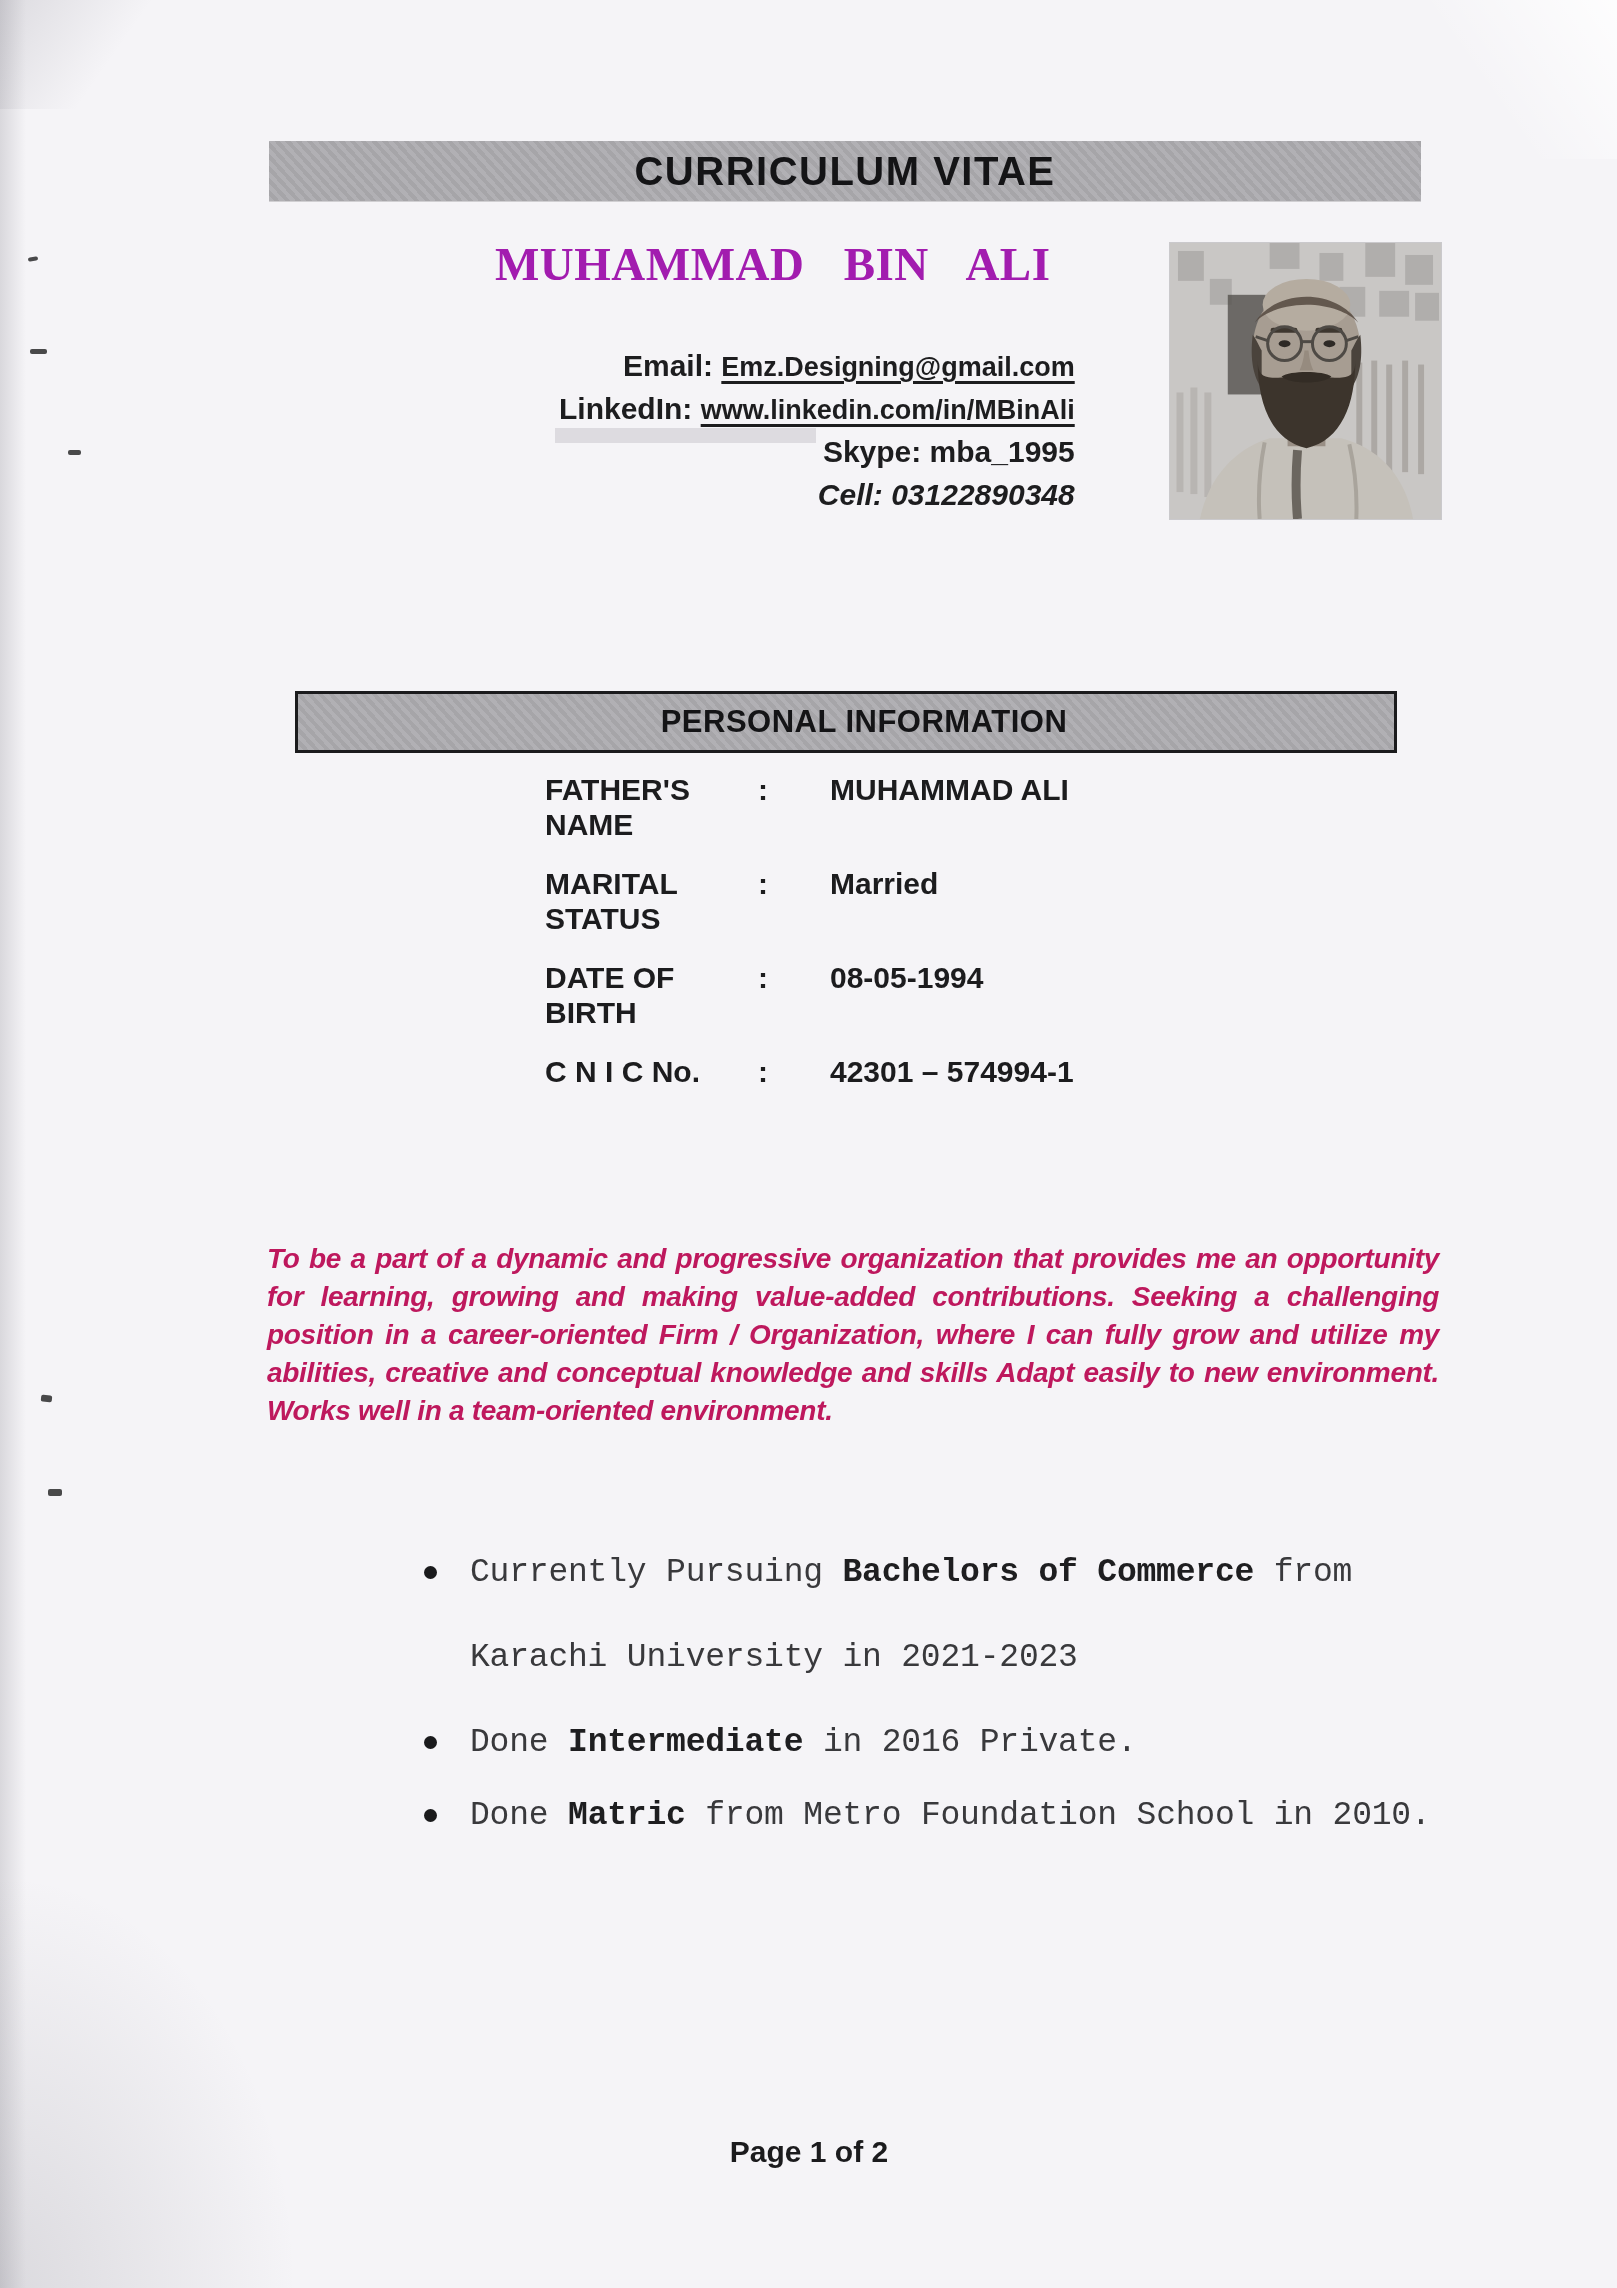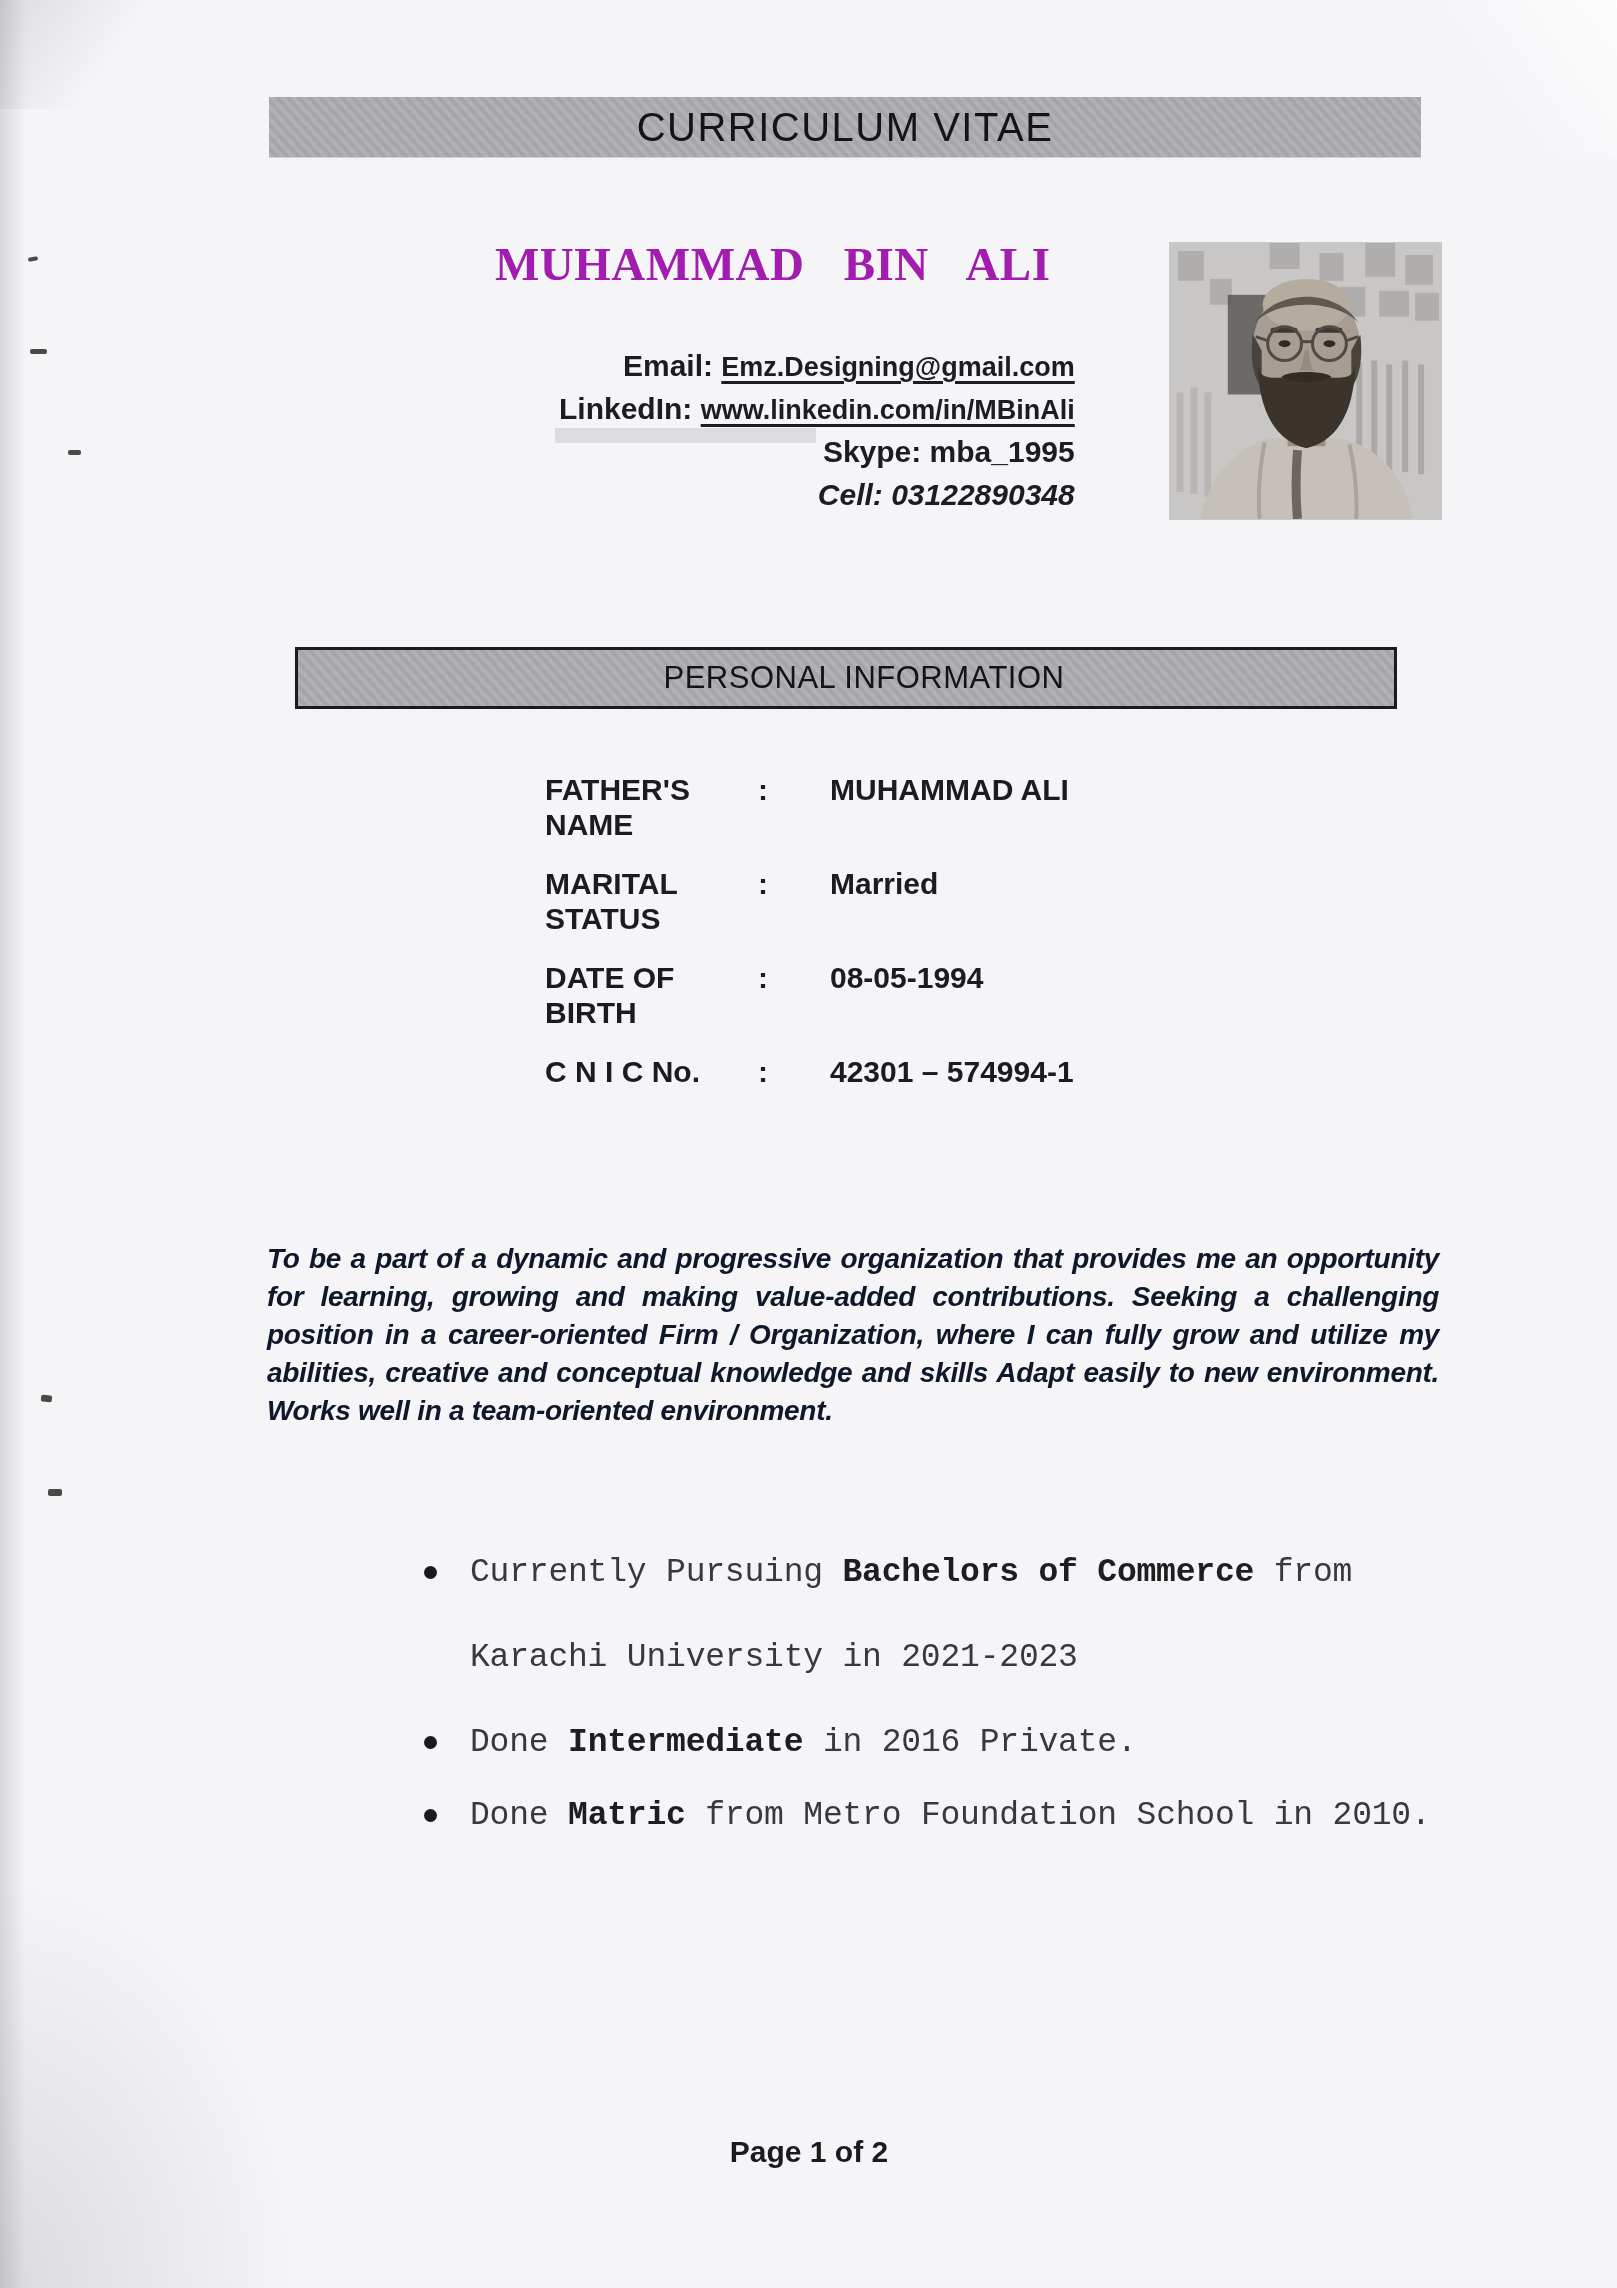--- a/index.html
+++ b/index.html
@@ -28,21 +28,21 @@
   .a5 { left:48px;  top:1489px; width:14px; height:7px; }
   .smudge { position:absolute; left:555px; top:428px; width:261px; height:15px;
     background:rgba(158,156,165,0.28); }
 
   
   .banner {
     position:absolute; display:flex; align-items:center; justify-content:center;
     background:#adacb0;
     background-image:repeating-linear-gradient(48deg,
       rgba(255,255,255,0.05) 0 4px, rgba(0,0,0,0.045) 4px 8px);
-    color:#141416; font-weight:normal;
+    color:#141416; font-weight:bold;margin-top:44px;
   }
   .banner-cv { left:269px; top:97px; width:1152px; height:60px;
     font-size:40px; letter-spacing:1.5px; box-shadow:0 1px 0 rgba(0,0,0,0.15); }
   .banner-framed { border:3px solid #1b1b1d; }
   .banner-pi { left:295px; top:647px; width:1102px; height:62px;
     font-size:31px; letter-spacing:0.5px;padding-left:36px; }
   .banner-profile { left:534px; top:1040px; width:674px; height:62px;
     font-size:31px; letter-spacing:0.5px; }
 
   
@@ -61,21 +61,21 @@
   .photo svg { width:100%; height:100%; display:block; }
 
   
   .info-table { position:absolute; left:545px; top:772px; color:#1c1c1e; }
   .info-row { display:grid; grid-template-columns:213px 72px auto;
     font-size:30px; font-weight:bold; line-height:35px; margin-bottom:24px; }
 
   
   .profile-text { position:absolute; left:267px; top:1240px; width:1172px;
     font-size:28px; line-height:38px; font-weight:bold; font-style:italic;
-    color:#0f172a; text-align:justify; letter-spacing:-0.3px; }
+    color:#be185d; text-align:justify; letter-spacing:-0.3px; }
 
   
   .edu-list { position:absolute; left:422px; top:1530px; width:1040px;
     list-style:none; color:#39393c;font-family:Liberation Mono, monospace; }
   .edu-item { position:relative; padding-left:48px; font-size:33px;
     line-height:85px; letter-spacing:-0.2px; }
   .edu-item .b { font-weight:bold; color:#1e1e20; }
   .edu-item:last-child { margin-top:-12px; }
   .bullet-dot { position:absolute; left:2px; top:36px; width:13px; height:13px;
     border-radius:50%; background:#1a1a1c; }

